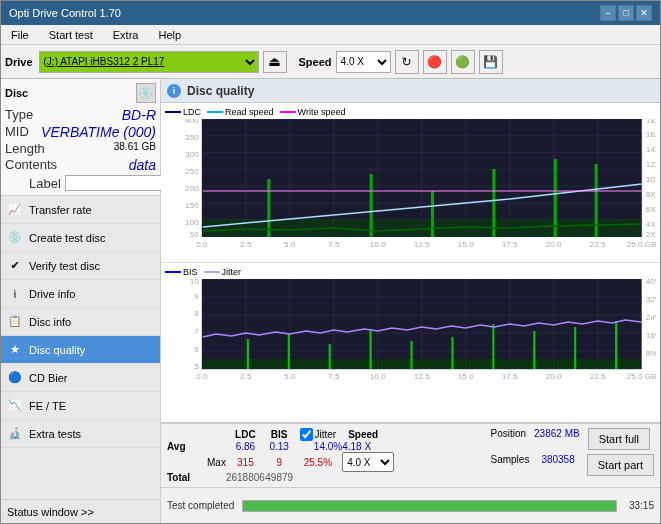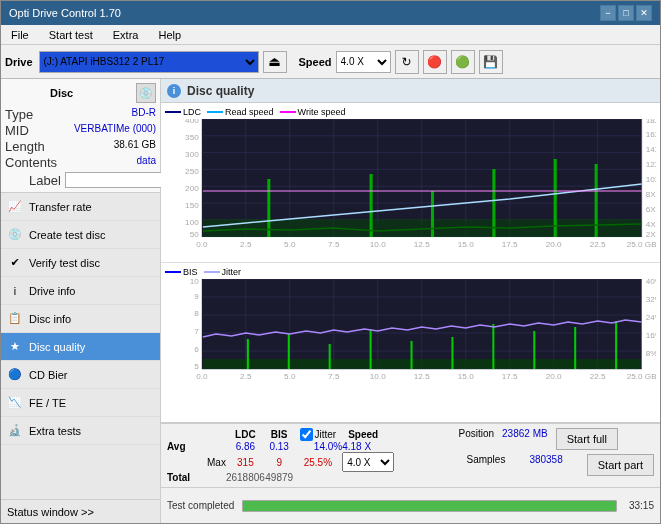--- a/index.html
+++ b/index.html
@@ -10,34 +10,34 @@
     .title-bar-controls { display: flex; gap: 2px; }
     .title-bar-btn { width: 16px; height: 16px; background: #5a8ab0; border: 1px solid #4a7a9f; color: white; font-size: 9px; cursor: pointer; display: flex; align-items: center; justify-content: center; }
 
     
     .menu-bar { background: #f0f0f0; border-bottom: 1px solid #ccc; padding: 2px 4px; display: flex; gap: 8px; height: 20px; align-items: center; }
     .menu-item { padding: 1px 6px; cursor: pointer; font-size: 11px; }
 
     
     .sidebar { width: 160px; background: #e8e8e8; border-right: 1px solid #ccc; display: flex; flex-direction: column; }
     .toolbar-drive-label { font-size: 11px; font-weight: bold; padding-right: 2px; }
-    .toolbar-drive-select { height: 22px; width: 220px; border: 1px solid #aaa; font-size: 10px; background: #1d4ed8; }
+    .toolbar-drive-select { height: 22px; width: 220px; border: 1px solid #aaa; font-size: 10px; background: #84cc16; text-decoration: underline; }
     .toolbar-eject { width: 24px; height: 22px; background: #f0f0f0; border: 1px solid #aaa; cursor: pointer; }
     .toolbar-speed-label { font-size: 11px; font-weight: bold; margin-left: 8px; }
     .toolbar-speed-select { height: 22px; width: 55px; border: 1px solid #aaa; font-size: 10px; background: white; }
     .toolbar-icon-btn { width: 24px; height: 24px; background: #f0f0f0; border: 1px solid #aaa; cursor: pointer; display: flex; align-items: center; justify-content: center; font-size: 12px; }
 
     
     .disc-section { padding: 4px; border-bottom: 1px solid #ccc; background: #f8f8f8; }
-    .disc-header { display: flex; justify-content: space-between; align-items: center; margin-bottom: 4px; margin-left: 45px; }
+    .disc-header { display: flex; justify-content: space-between; align-items: center; margin-bottom: 4px; }
     .disc-title { font-weight: bold; font-size: 11px; }
     .disc-icon { width: 20px; height: 20px; background: #ddd; border: 1px solid #aaa; cursor: pointer; display: flex; align-items: center; justify-content: center; }
     .disc-row { display: flex; justify-content: space-between; margin-bottom: 1px; }
     .disc-key { color: #333; font-size: 13px; }
-    .disc-val { color: #0000cc; font-size: 10px; }
+    .disc-val { color: #0000cc; font-size: 14px; font-style: italic; }
     .disc-val-black { color: #000; font-size: 10px; }
     .label-row { display: flex; align-items: center; gap: 4px; margin-top: 2px; padding-left: 24px; }
     .label-input { flex: 1; height: 16px; border: 1px solid #aaa; font-size: 10px; background: white; }
     .label-btn { width: 16px; height: 16px; background: #f0f0f0; border: 1px solid #aaa; cursor: pointer; display: flex; align-items: center; justify-content: center; }
 
     
     .nav-items { display: flex; flex-direction: column; flex: 1; overflow: hidden; }
     .nav-item { display: flex; align-items: center; padding: 4px 6px; cursor: pointer; border-bottom: 1px solid #ddd; gap: 6px; height: 28px; }
     .nav-item.active { background: #4a90d9; color: white; }
     .nav-item-icon { width: 16px; height: 16px; display: flex; align-items: center; justify-content: center; font-size: 11px; flex-shrink: 0; }
@@ -401,21 +401,21 @@
             </tr>
           </tbody>
         </table>
 
         <div style="display:flex;flex-direction:column;gap:4px;margin-left:auto;">
           <div style="display:flex;gap:8px;font-size:10px;">
             <span>Position</span>
             <span style="color:#0000cc;">23862 MB</span>
             <button class="action-btn">Start full</button>
           </div>
-          <div style="display:flex;gap:24px;font-size:10px;margin-left:8px;">
+          <div style="display:flex;gap:12px;font-size:10px;">
             <span>Samples</span>
             <span style="color:#0000cc;">380358</span>
             <button class="action-btn">Start part</button>
           </div>
         </div>
       </div>
 
       <div class="bottom-status">
         <span class="status-text">Test completed</span>
         <div class="progress-bar-outer">

